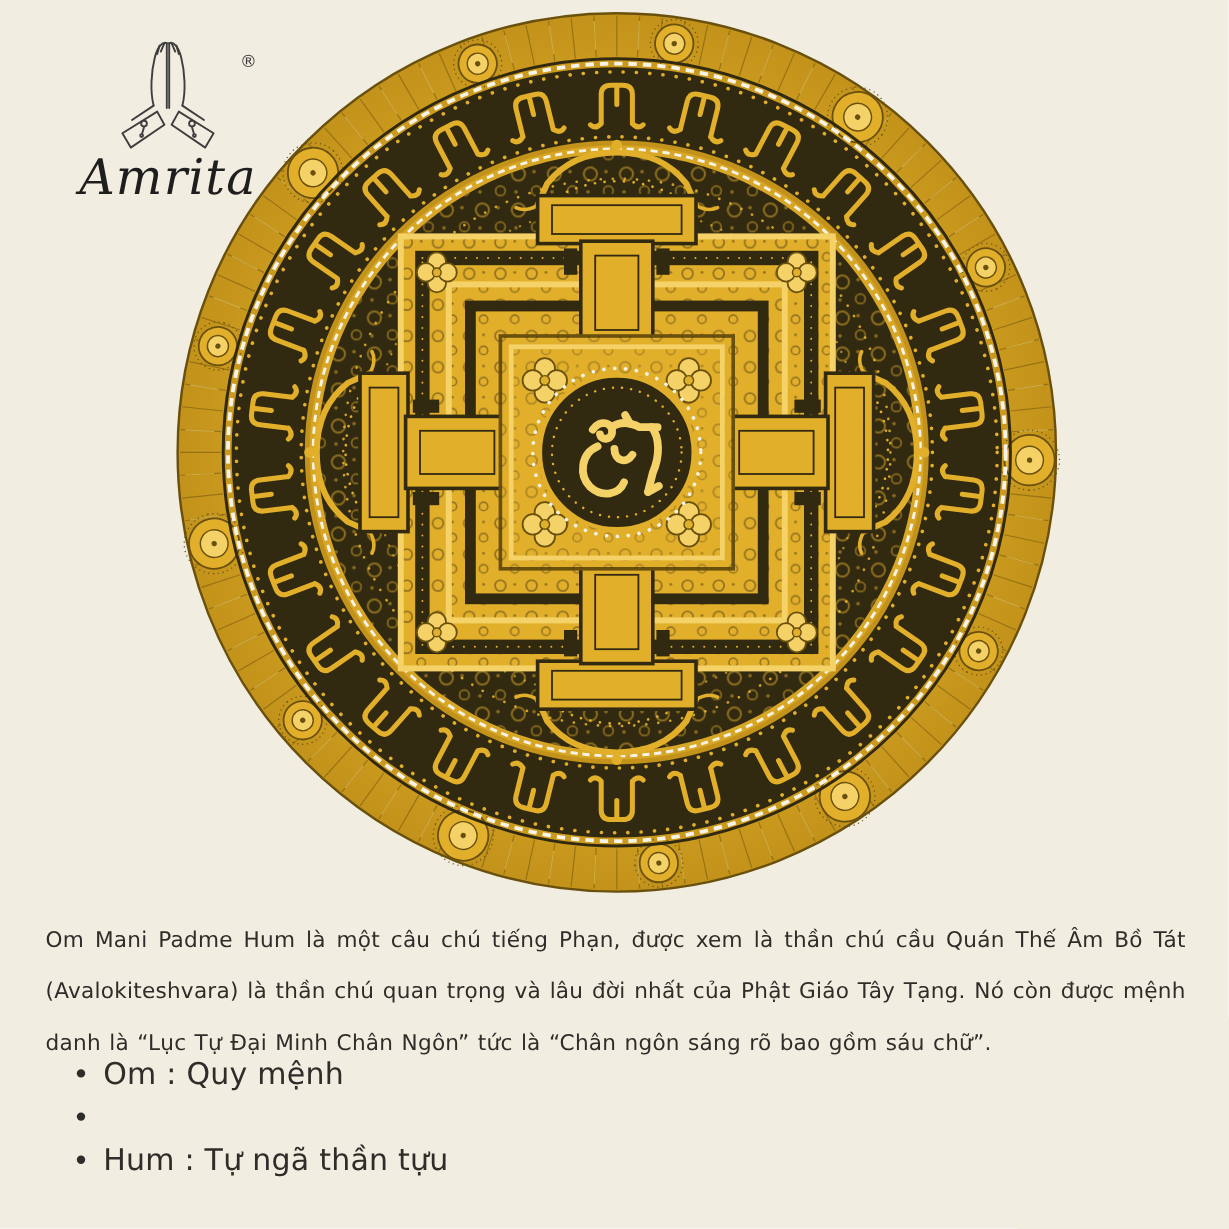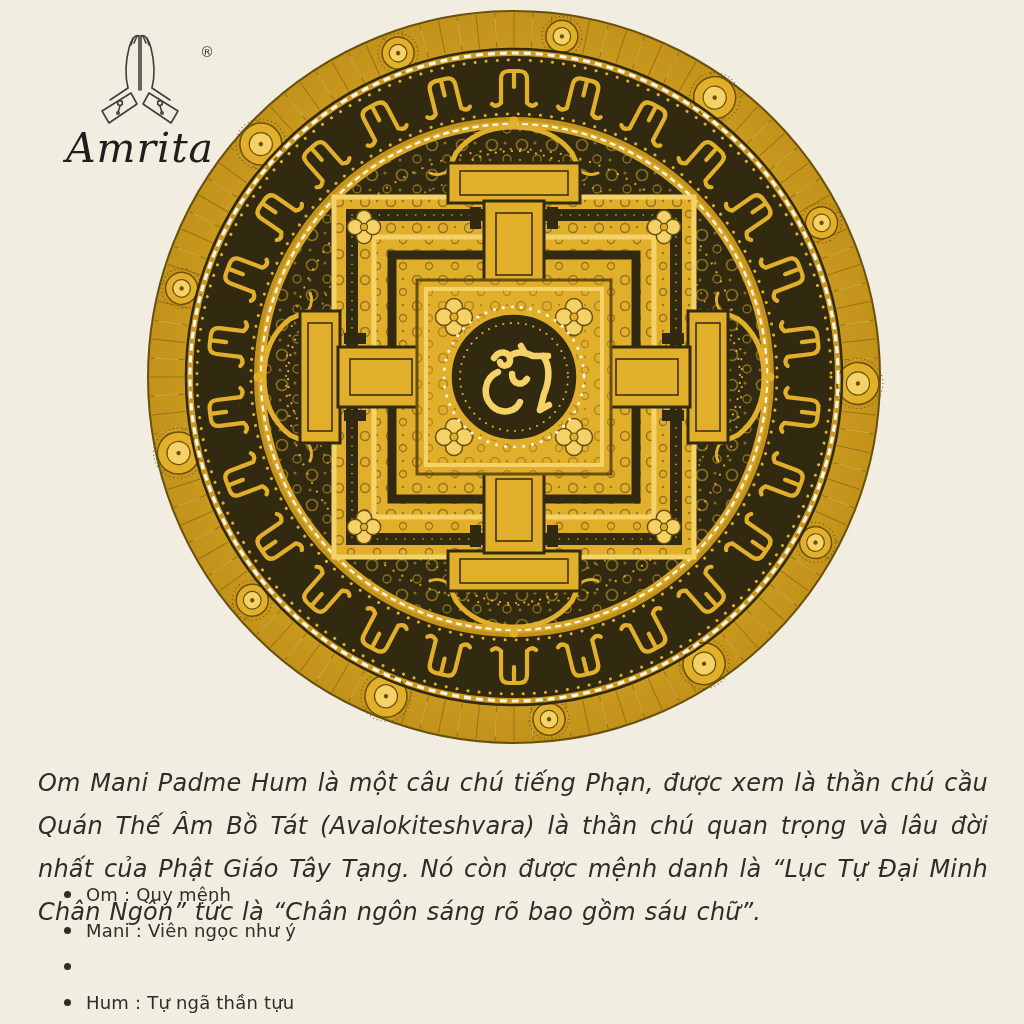--- a/index.html
+++ b/index.html
@@ -13,27 +13,26 @@
   .logo{position:absolute;left:52px;top:28px;width:176px;z-index:3;text-align:center;}
   .logo .hands-svg{display:block;margin:0 auto;}
   .logo .reg{position:absolute;right:14px;top:16px;font-size:14px;color:#3c3c3c;}
   .brand{
     font-family:"DejaVu Serif","Liberation Serif",serif;
     font-style:italic;font-size:41px;line-height:1;color:#1e1e1e;
     margin-top:-4px;letter-spacing:1px;
   }
   .desc{
     position:absolute;left:38px;right:36px;top:762px;margin:0;z-index:2;
-    font-size:24px;line-height:43px;letter-spacing:.2px;word-spacing:1px;
+    font-size:18px;line-height:43px;letter-spacing:.2px;word-spacing:1px;
     text-align:justify;
-    font-style:italic;
   }
   .points{
     position:absolute;left:64px;top:876px;margin:0;padding:0;list-style:none;z-index:2;
-    font-size:18px;letter-spacing:.2px;
+    font-size:25px;letter-spacing:.2px;
   }
   .points li{display:flex;align-items:center;gap:15px;height:36px;}
   .dot{width:7px;height:7px;border-radius:50%;background:var(--text,#2f2d2a);flex:0 0 auto;}
 </style>
 </head>
 <body>
 
 <div class="page">
 
   <svg class="mandala-svg" id="mandala-svg" width="1024" height="756" viewBox="0 0 1024 756">
@@ -811,24 +810,20 @@
 
   <p class="desc">Om Mani Padme Hum là một câu chú tiếng Phạn, được xem là thần chú cầu Quán Thế Âm Bồ Tát (Avalokiteshvara) là thần chú quan trọng và lâu đời nhất của Phật Giáo Tây Tạng. Nó còn được mệnh danh là “Lục Tự Đại Minh Chân Ngôn” tức là “Chân ngôn sáng rõ bao gồm sáu chữ”.</p>
 
   <ul class="points">
     <li>
       <span class="dot"></span>
       <span>Om : Quy mệnh</span>
     </li>
     <li>
       <span class="dot"></span>
-      <span>Mani : Viên ngọc như ý</span>
-    </li>
-    <li>
-      <span class="dot"></span>
     </li>
     <li>
       <span class="dot"></span>
       <span>Hum : Tự ngã thần tựu</span>
     </li>
   </ul>
 
 </div>
 
 </body></html>

